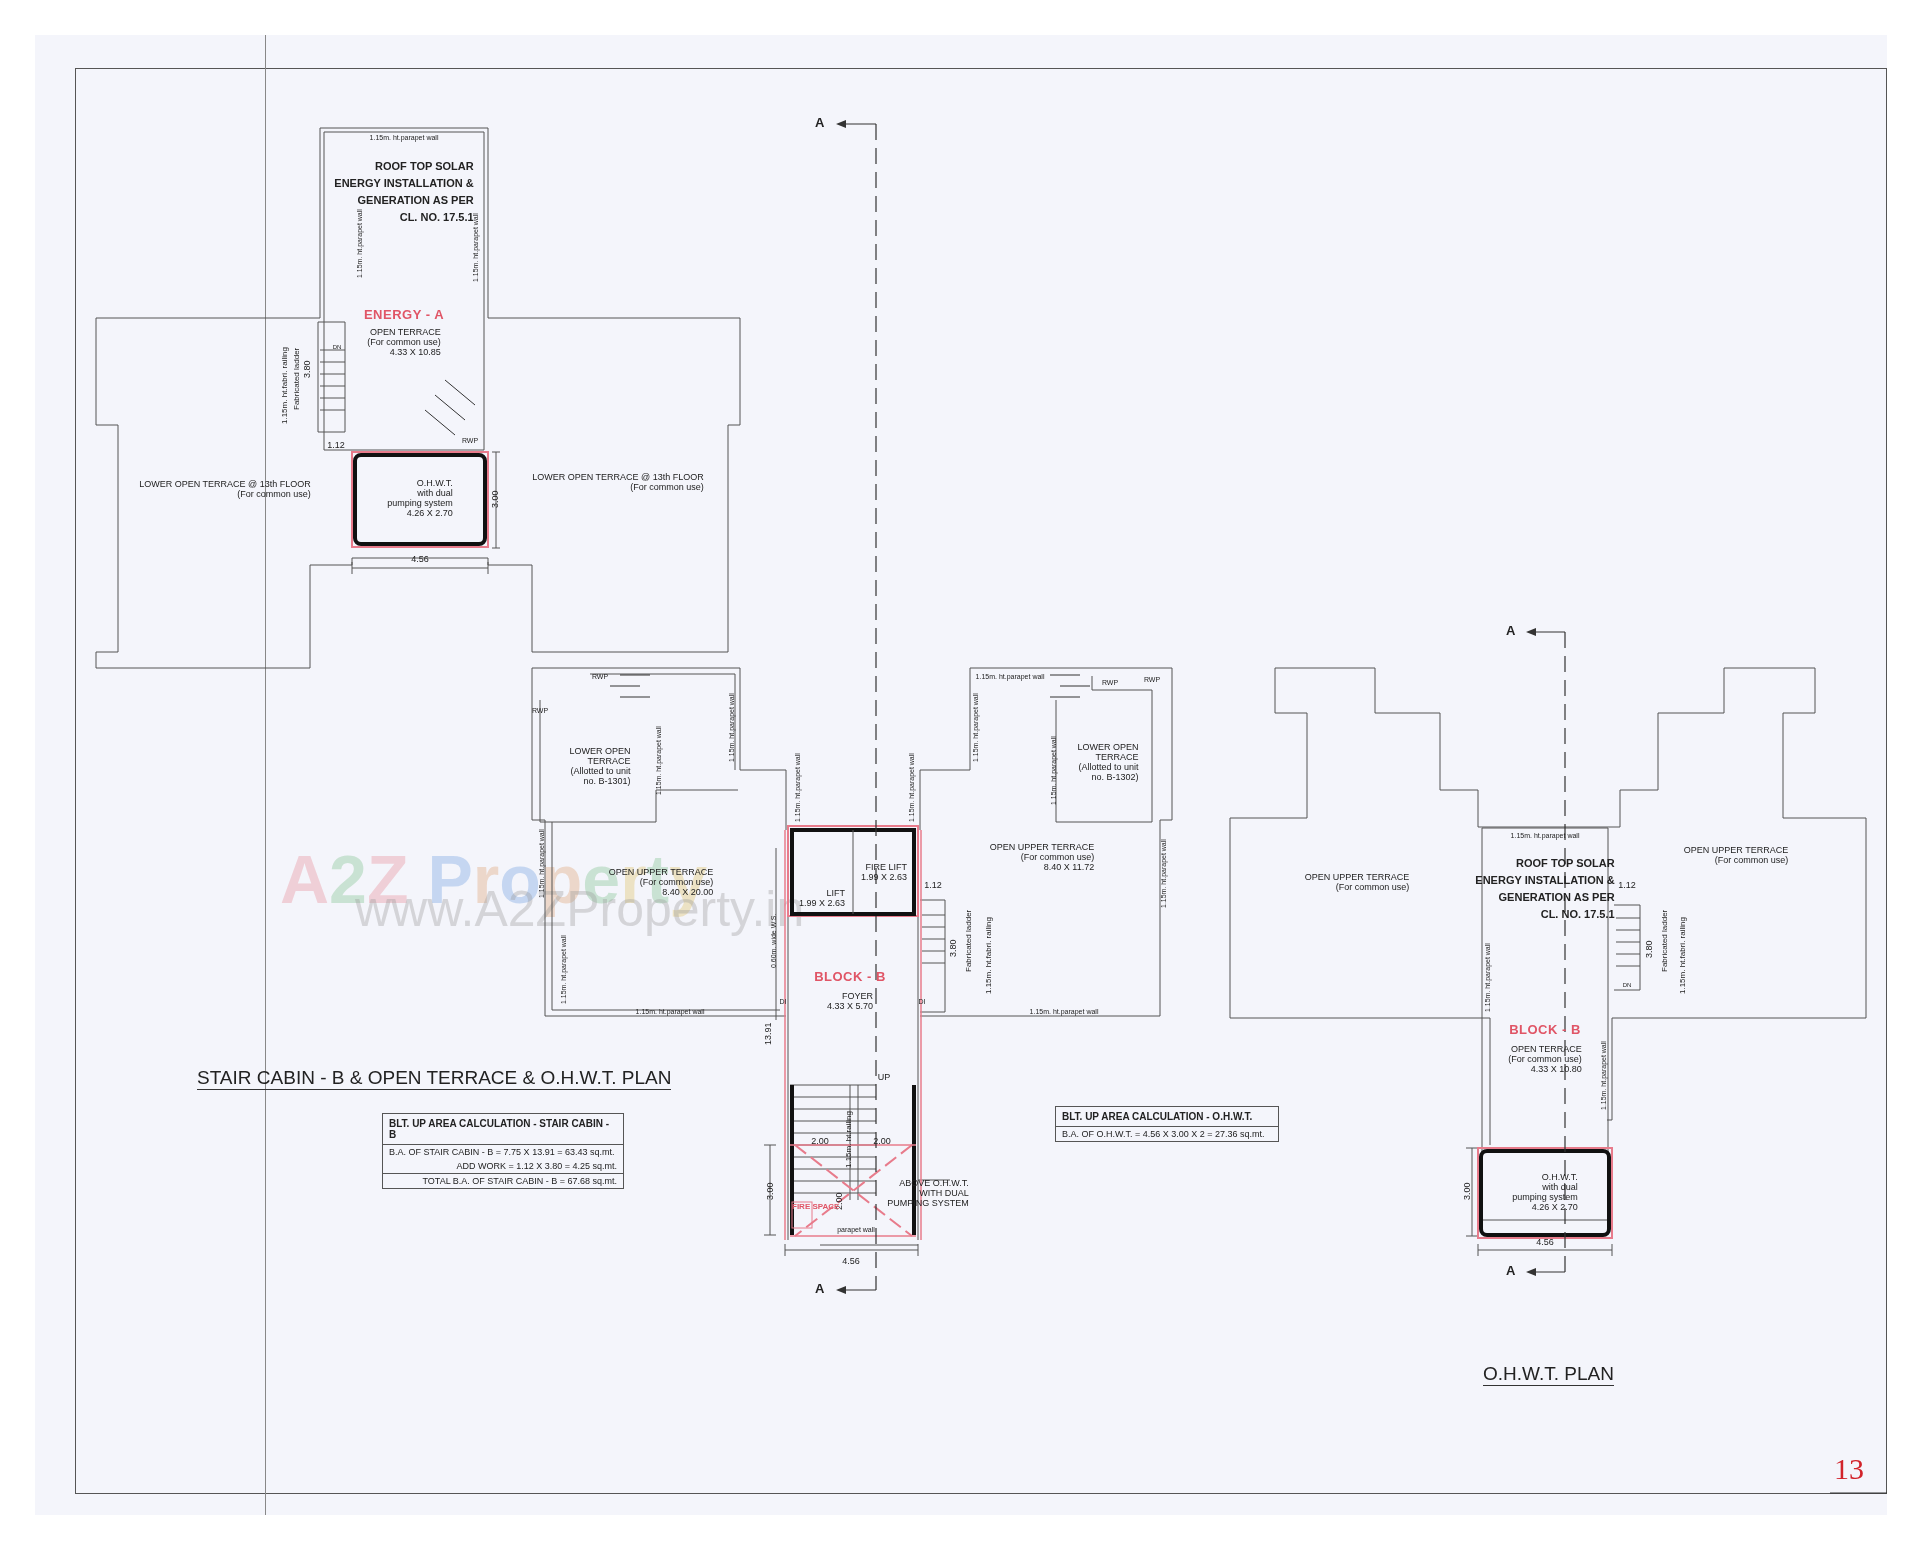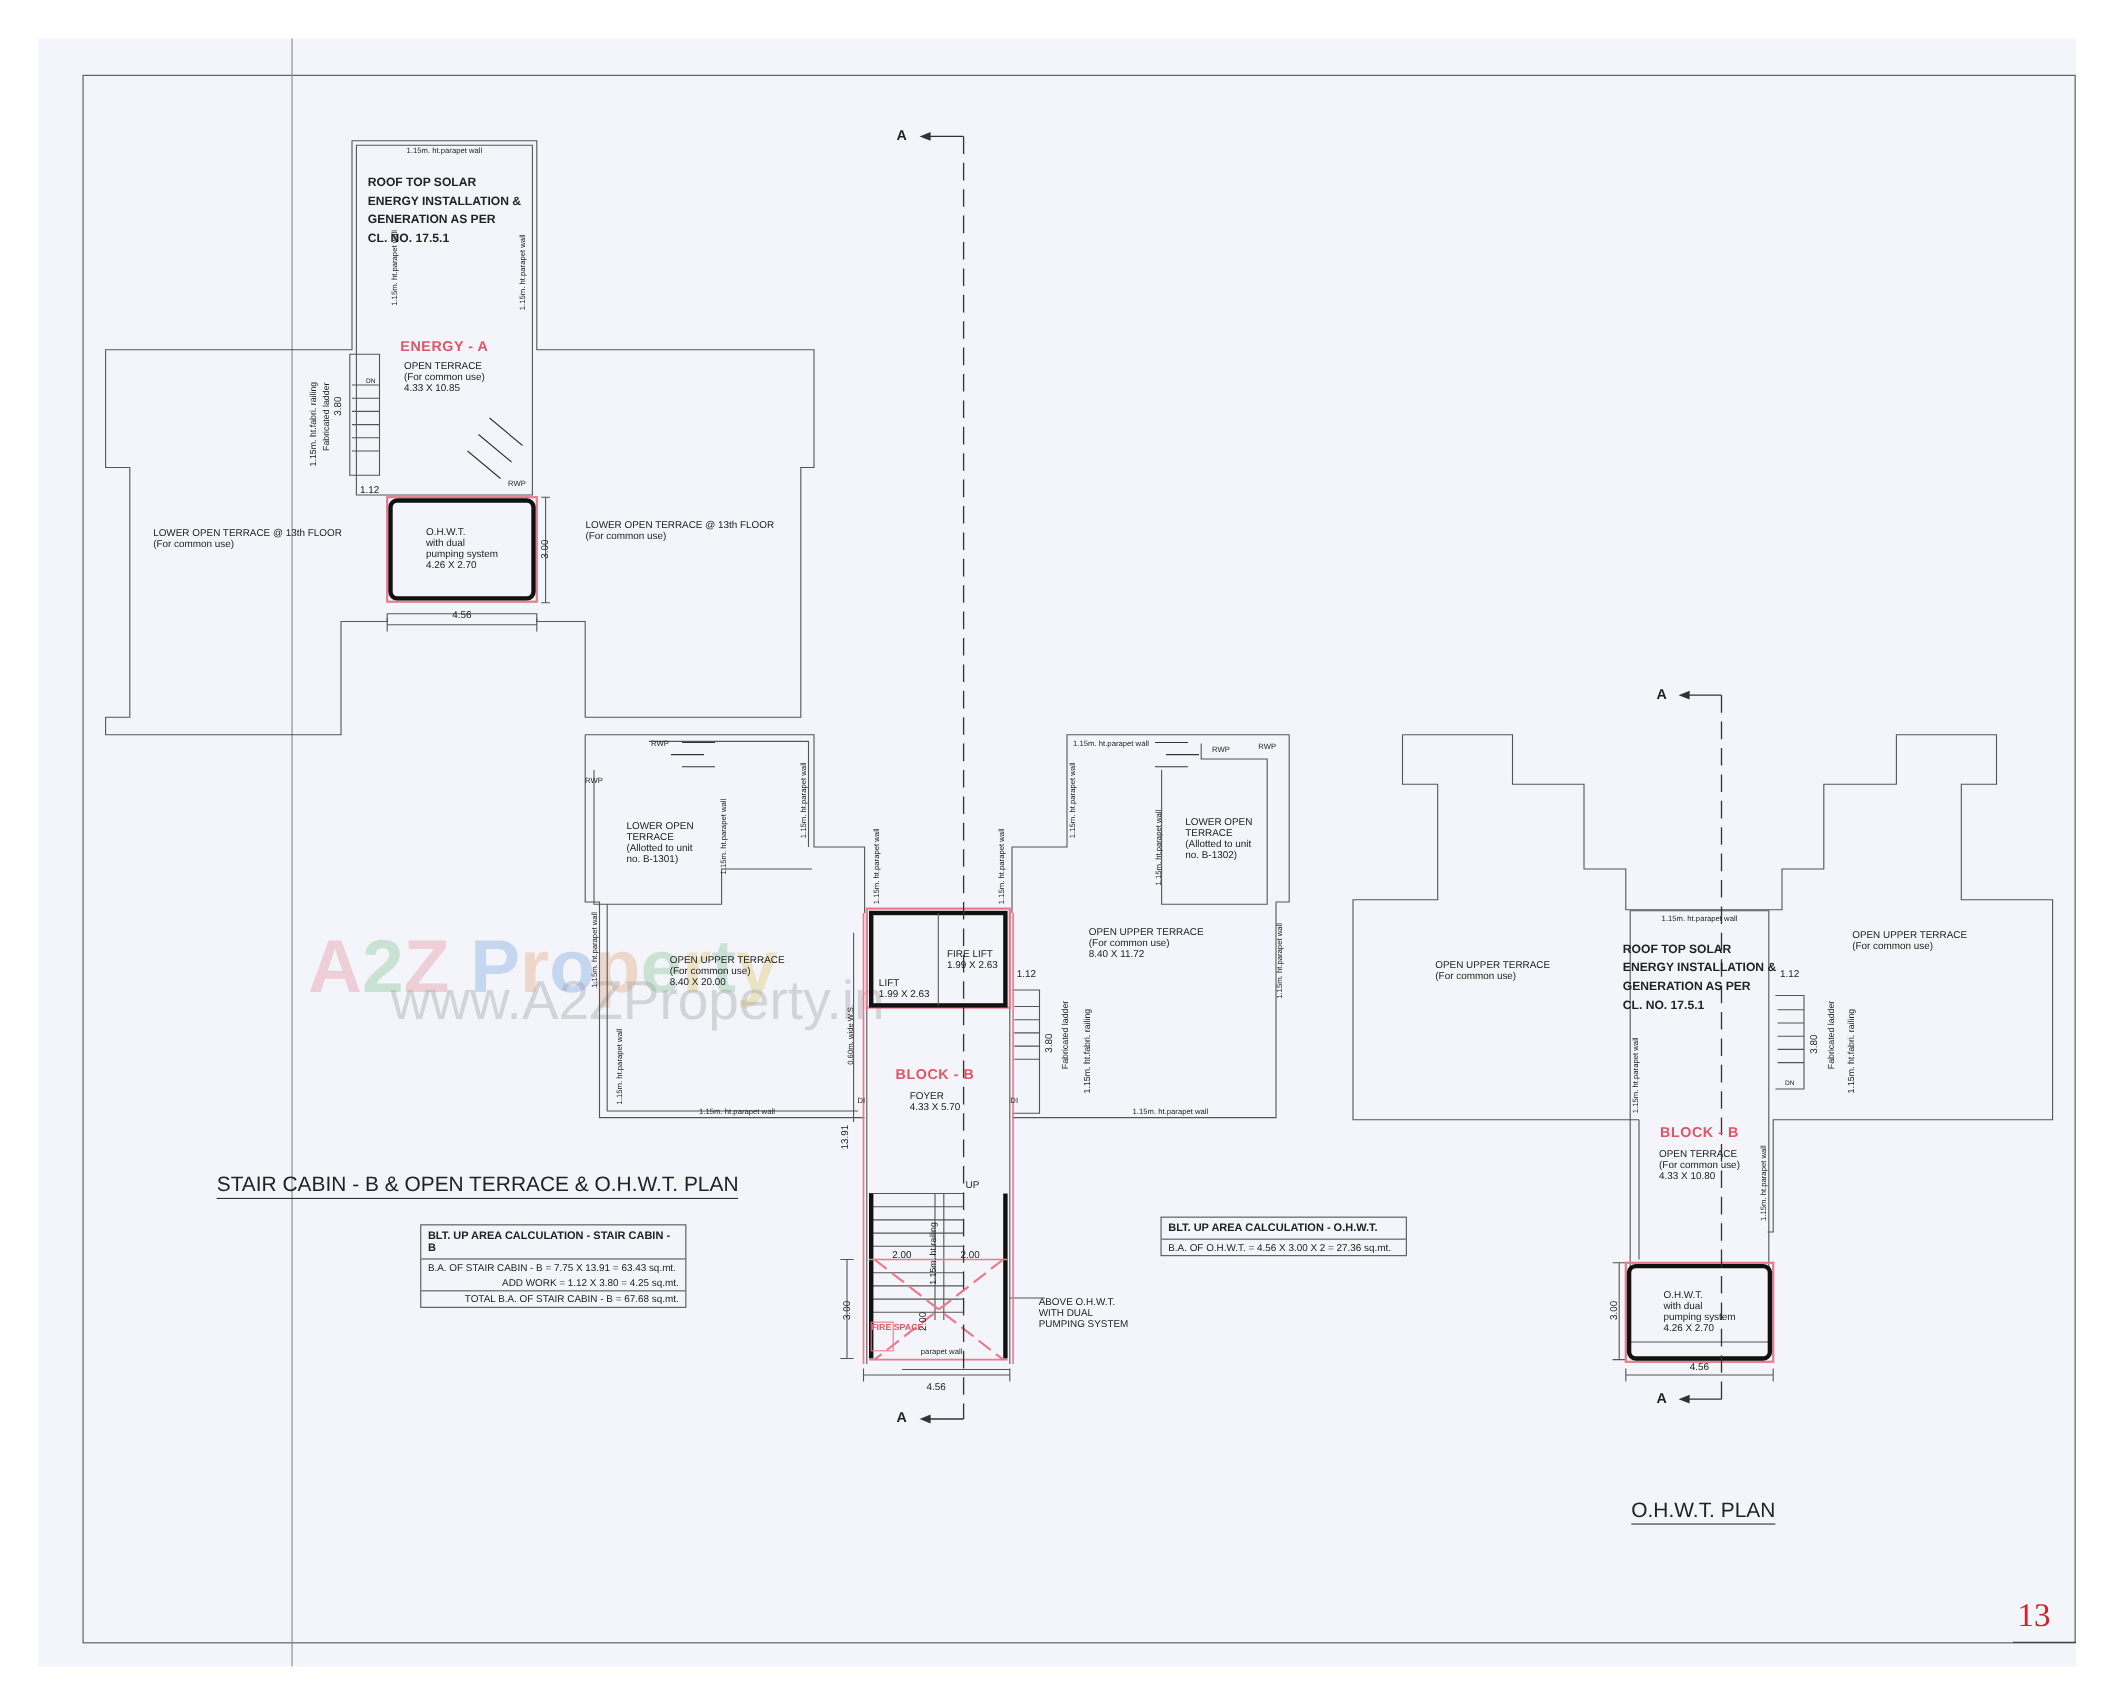--- a/index.html
+++ b/index.html
@@ -12,21 +12,21 @@
     position: absolute; left: 35px; top: 35px; width: 1852px; height: 1480px;
     background: #f4f5fb;
   }
   .frame {
     position: absolute; left: 75px; top: 68px; width: 1812px; height: 1426px;
     border: 1px solid #555; box-sizing: border-box;
   }
   .binding-line { position: absolute; left: 265px; top: 35px; width: 1px; height: 1480px; background: #888; }
   svg.plan { position: absolute; left: 0; top: 0; }
   .lbl {
-    position: absolute; text-align: left; color: #222; font-size: 9px; line-height: 10px;
+    position: absolute; text-align: right; color: #222; font-size: 9px; line-height: 10px;
     white-space: nowrap; transform: translate(-50%, 0);
   }
   .lbl.big { font-size: 11px; line-height: 17px; font-weight: bold; }
   .lbl.blk { color: #e05566; font-weight: bold; font-size: 13px; letter-spacing: 0.5px; }
   .vlbl {
     position: absolute; font-size: 7px; color: #222; white-space: nowrap;
     transform: rotate(-90deg); transform-origin: left top;
   }
   .dim { position: absolute; font-size: 9px; color: #222; white-space: nowrap; transform: translate(-50%, 0); }
   .vdim { position: absolute; font-size: 9px; color: #222; white-space: nowrap; transform: rotate(-90deg); transform-origin: left top; }
@@ -265,21 +265,21 @@
 <div class="vdim" style="left:763px;top:1045px">13.91</div>
 <div class="lbl" style="left:884px;top:1072px;font-size:9px">UP</div>
 <div class="vlbl" style="left:844px;top:1168px;font-size:8px">1.15m. ht.railing</div>
 <div class="dim" style="left:820px;top:1136px">2.00</div>
 <div class="dim" style="left:882px;top:1136px">2.00</div>
 <div class="vdim" style="left:765px;top:1200px">3.00</div>
 <div class="vdim" style="left:834px;top:1210px">2.00</div>
 <div class="dim" style="left:851px;top:1256px">4.56</div>
 <div class="fire">FIRE SPACE</div>
 <div class="lbl" style="left:856px;top:1225px;font-size:7px">parapet wall</div>
-<div class="lbl" style="left:985px;top:1178px">
+<div class="lbl" style="left:928px;top:1178px">
   <div>ABOVE O.H.W.T.</div>
     <div>WITH DUAL</div>
     <div>PUMPING SYSTEM</div>
 </div>
 
 <div class="title" style="left:197px;top:1067px">STAIR CABIN - B &amp; OPEN TERRACE &amp; O.H.W.T. PLAN</div>
 
 <div class="calc-table" style="left:382px;top:1113px;width:240px">
   <div class="head">BLT. UP AREA CALCULATION - STAIR CABIN - B</div>
   <div class="row first">B.A. OF STAIR CABIN - B = 7.75 X 13.91 = 63.43 sq.mt.</div>

